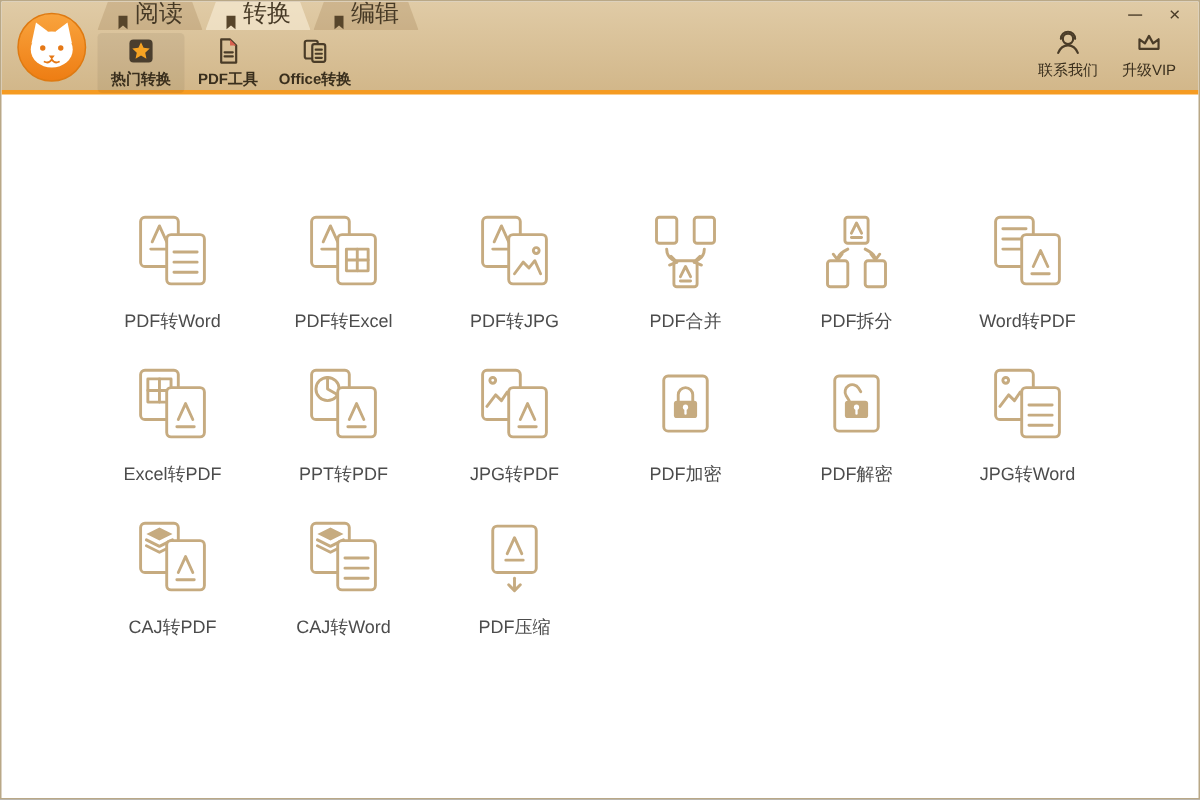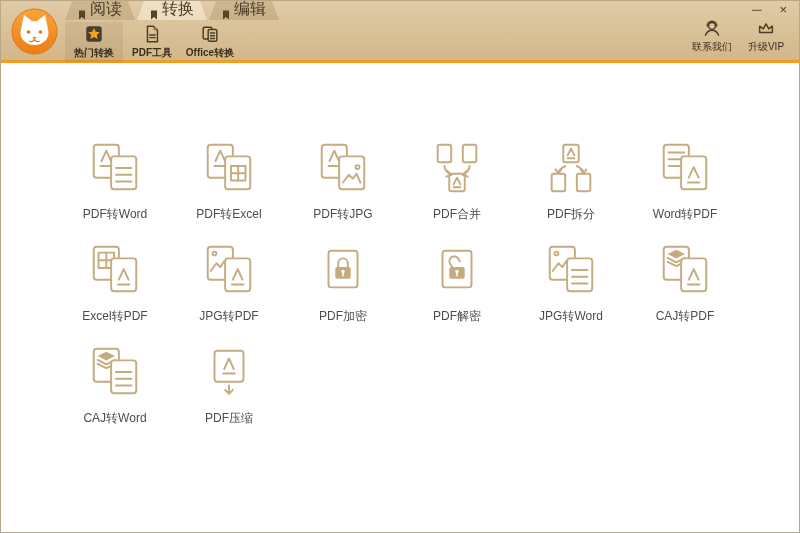--- a/index.html
+++ b/index.html
@@ -231,20 +231,30 @@
       <svg class="tile-icon" width="58" height="58" viewBox="0 0 60 60">
         <rect x="8" y="6" width="26" height="34" rx="3"></rect>
         <rect x="13" y="12" width="16" height="16"></rect>
         <path d="M13,20 H29 M21,12 V28"></path>
         <rect class="paper" x="26" y="18" width="26" height="34" rx="3"></rect>
         <path d="M34,40 L39,29 L44,40 M33,45 H45"></path>
       </svg>
       <span class="cell-lbl">Excel转PDF</span>
     </div>
 
+    <div class="cell">
+      <svg class="tile-icon" width="58" height="58" viewBox="0 0 60 60">
+        <rect x="8" y="6" width="26" height="34" rx="3"></rect>
+        <circle cx="19" cy="19" r="8"></circle>
+        <path d="M19,19 V11 M19,19 L26,23"></path>
+        <rect class="paper" x="26" y="18" width="26" height="34" rx="3"></rect>
+        <path d="M34,40 L39,29 L44,40 M33,45 H45"></path>
+      </svg>
+      <span class="cell-lbl">PPT转PDF</span>
+    </div>
 
     <div class="cell">
       <svg class="tile-icon" width="58" height="58" viewBox="0 0 60 60">
         <rect x="8" y="6" width="26" height="34" rx="3"></rect>
         <circle cx="15" cy="13" r="2"></circle>
         <path d="M11,31 L17,23 L21,27 L25,21 L30,31"></path>
         <rect class="paper" x="26" y="18" width="26" height="34" rx="3"></rect>
         <path d="M34,40 L39,29 L44,40 M33,45 H45"></path>
       </svg>
       <span class="cell-lbl">JPG转PDF</span>

